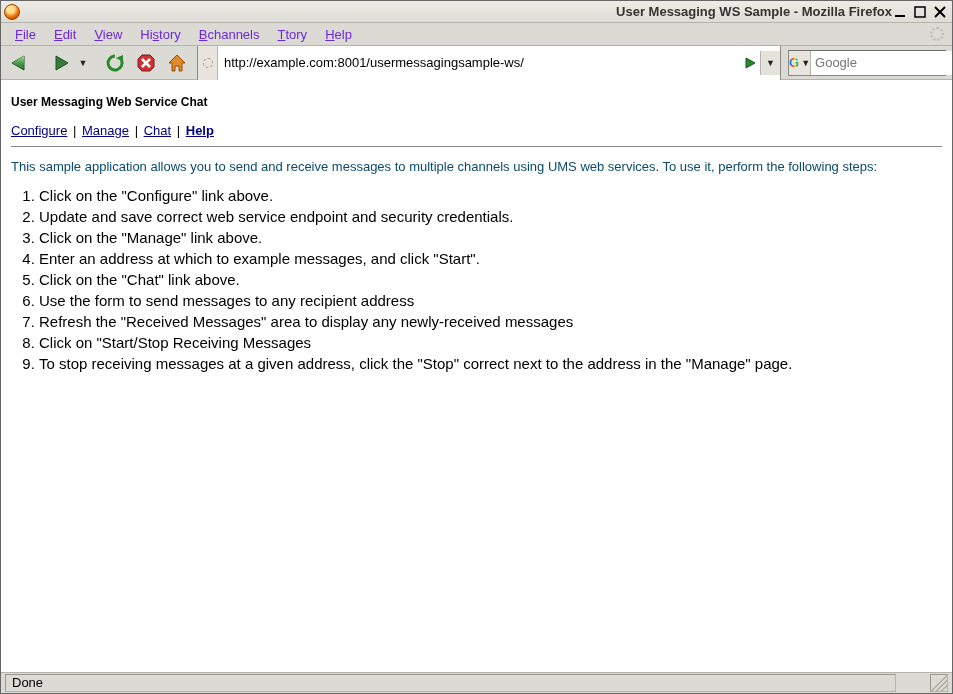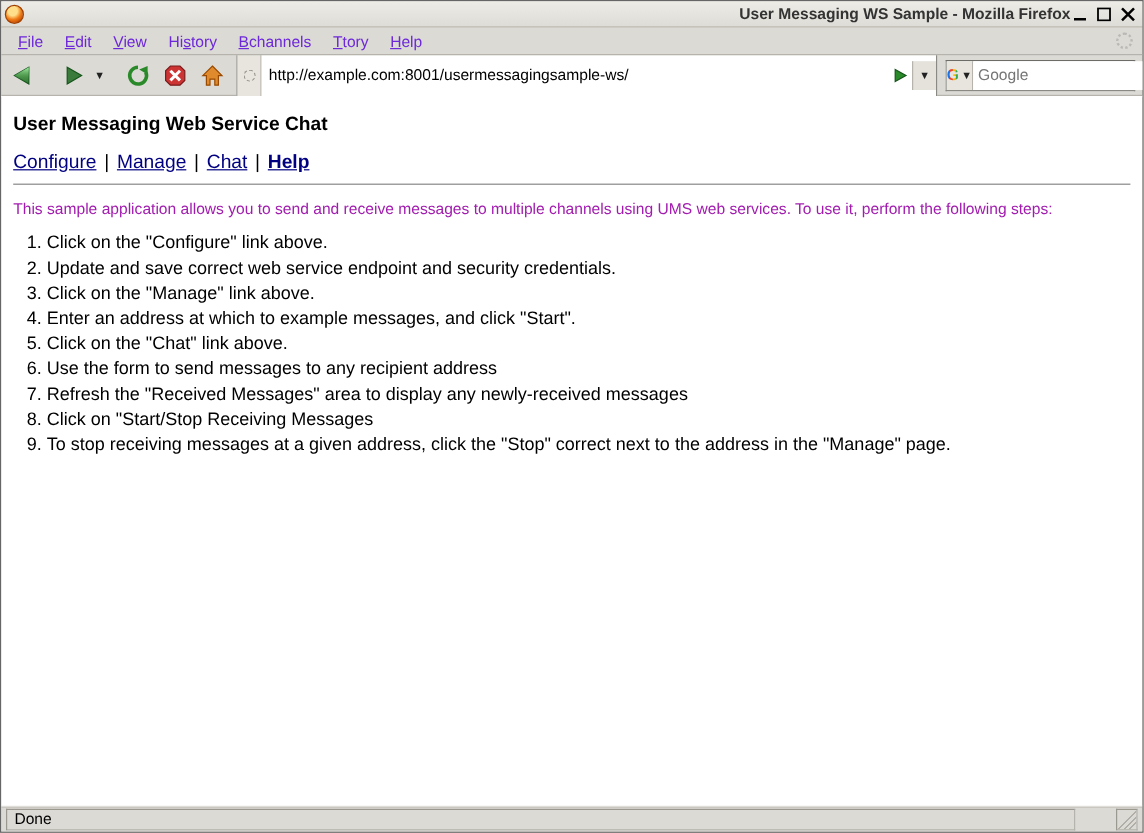--- a/index.html
+++ b/index.html
@@ -167,41 +167,41 @@
   .content {
     flex: 1;
     background: #fff;
     border-top: 1px solid #fff;
     overflow: auto;
   }
   .page {
     padding: 10px 10px 10px 10px;
   }
   .page h1 {
-    font-size: 16px;
+    font-size: 12px;
     margin: 4px 0 14px 0;
     font-weight: bold;
     color: #000;
   }
   .navlinks {
-    font-size: 16px;
+    font-size: 13px;
     color: #000;
     margin-bottom: 8px;
   }
   .navlinks a { color: #000080; text-decoration: underline; cursor: pointer; }
   .navlinks b a { font-weight: bold; }
   .sep { margin: 0 2px; color:#000; }
   hr.rule {
     border: none;
     border-top: 1px solid #888;
     margin: 8px 0 12px 0;
   }
   .intro {
     font-size: 13px;
-    color: #a21caf;
+    color: #0c4a6e;
     margin-bottom: 12px;
   }
   ol.steps {
     margin: 0 0 0 28px;
     padding: 0;
     font-size: 15px;
     color: #000;
   }
   ol.steps li { margin: 2px 0; line-height: 1.27; }
   

